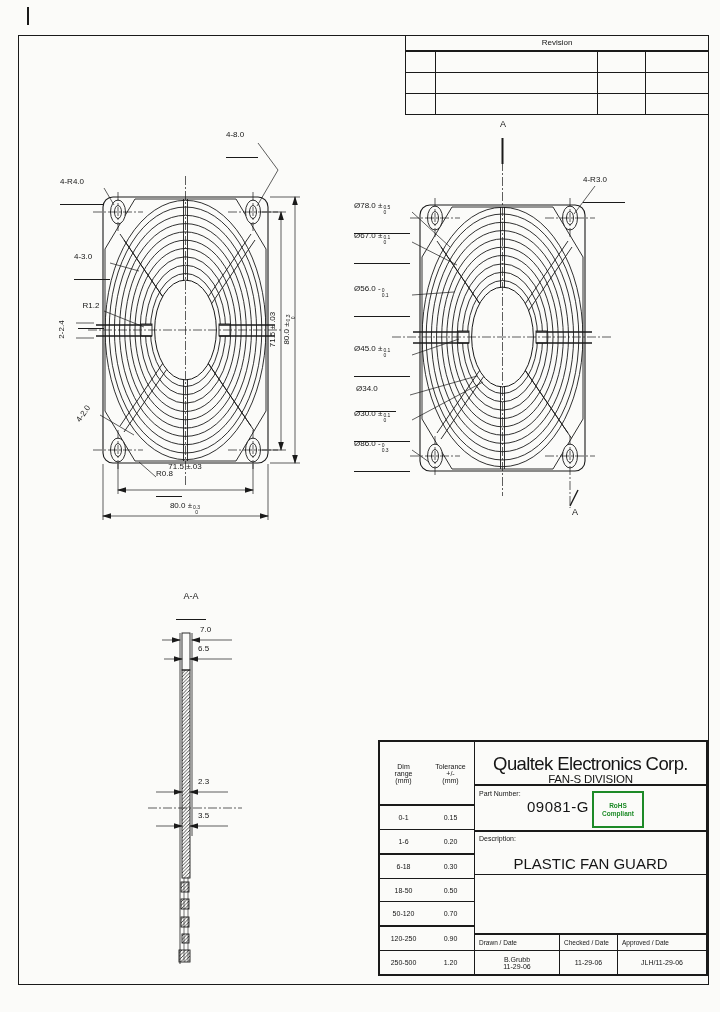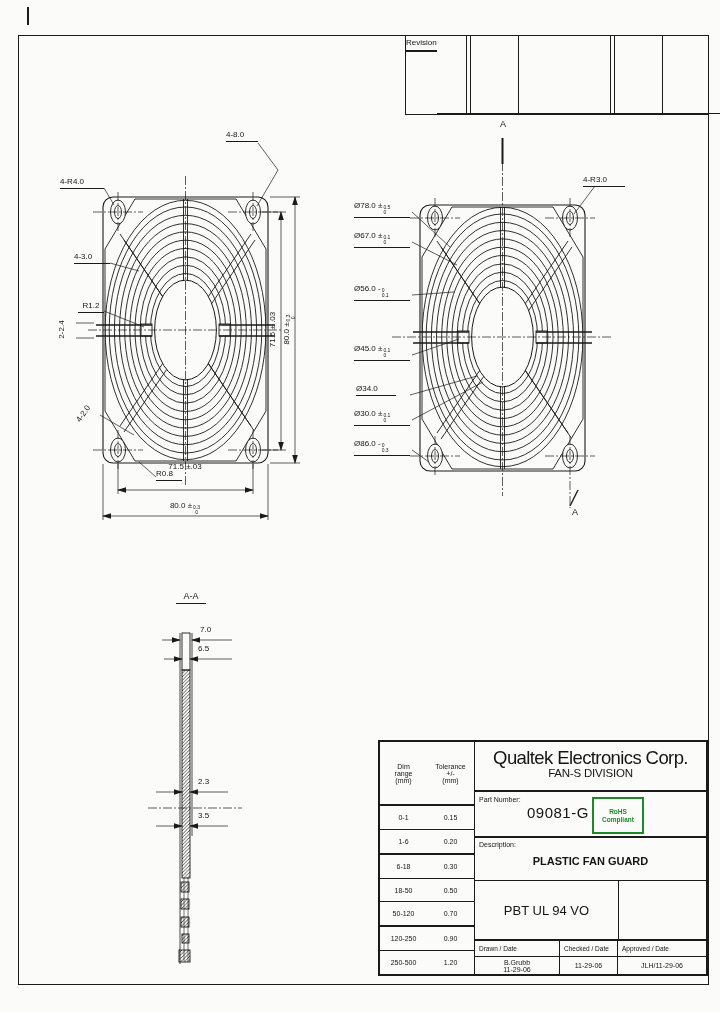--- a/index.html
+++ b/index.html
@@ -1,54 +1,54 @@
 <!DOCTYPE html>
 <html><head>
 <meta charset="utf-8">
 <style>
   html,body{margin:0;padding:0;}
   body{width:720px;height:1012px;background:#fbfbf9;font-family:"Liberation Sans",sans-serif;color:#151515;position:relative;overflow:hidden;}
   .abs{position:absolute;}
   .frame{left:18px;top:35px;width:689px;height:948px;border:1.5px solid #1a1a1a;}
   .corner-tick{left:27px;top:7px;width:2px;height:18px;background:#1a1a1a;}
   .lbl{font-size:8px;line-height:1.1;white-space:nowrap;}
-  .ul{border-bottom:1px solid #1a1a1a;padding-bottom:1px;}
+  .ul{border-bottom:1px solid #1a1a1a;padding-bottom:17px;}
   .ctr{text-align:center;}
   .rv{transform:rotate(-90deg);transform-origin:center;}
   .r55{transform:rotate(-55deg);transform-origin:center;}
   .tol{display:inline-flex;flex-direction:column;font-size:5px;line-height:1.05;margin-left:1px;vertical-align:-1px;}
   .pre{white-space:pre-line;}
   
-  .rev{left:405px;top:35px;width:304px;height:80px;border:1.5px solid #1a1a1a;box-sizing:border-box;display:flex;flex-direction:row;font-size:8px;}
+  .rev{left:405px;top:35px;width:304px;height:80px;border:1.5px solid #1a1a1a;box-sizing:border-box;display:flex;flex-direction:column;font-size:8px;}
   .rev-title{height:14px;line-height:14px;text-align:center;border-bottom:2px solid #1a1a1a;}
   .rev-row{display:flex;flex:1;border-bottom:1px solid #1a1a1a;}
   .rev-row:last-child{border-bottom:none;}
   .rev-c{border-right:1px solid #1a1a1a;display:flex;align-items:center;padding-left:3px;box-sizing:border-box;}
   .rev-c:last-child{border-right:none;}
   .rc1{width:30px;}.rc2{flex:1;}.rc3{width:48px;justify-content:center;padding-left:0;}.rc4{width:62px;justify-content:center;padding-left:0;}
   
   .tolt{left:378px;top:740px;width:98px;height:236px;border:2px solid #1a1a1a;box-sizing:border-box;display:flex;flex-direction:column;font-size:7px;text-align:center;background:#fbfbf9;}
   .tolt-h{display:flex;height:62px;border-bottom:2px solid #1a1a1a;align-items:center;}
   .tolt-h div{flex:1;}
   .tolt-r{display:flex;flex:1;align-items:center;border-bottom:1px solid #1a1a1a;}
   .tolt-r.thick{border-bottom:2px solid #1a1a1a;}
   .tolt-r:last-child{border-bottom:none;}
   .tolt-r div{flex:1;}
   
   .tb{left:475px;top:740px;width:233px;height:236px;border:2px solid #1a1a1a;border-left:none;box-sizing:border-box;display:flex;flex-direction:column;background:#fbfbf9;}
-  .tb-company{height:50px;border-bottom:2px solid #1a1a1a;text-align:center;padding-top:6px;box-sizing:border-box;}
+  .tb-company{height:44px;border-bottom:2px solid #1a1a1a;text-align:center;padding-top:12px;box-sizing:border-box;}
   .tb-company .co{font-size:18.5px;letter-spacing:-0.6px;line-height:1.05;}
   .tb-company .dv{font-size:11.5px;letter-spacing:-0.2px;}
   .tb-part{height:44px;border-bottom:2px solid #1a1a1a;position:relative;}
   .tb-part .plabel{position:absolute;left:4px;top:4px;font-size:7px;}
   .tb-part .pn{position:absolute;left:52px;top:12px;font-size:15px;letter-spacing:0.5px;}
   .rohs{position:absolute;left:117px;top:5px;width:48px;height:33px;border:2px solid #1d8a27;color:#1d8a27;font-size:6.5px;font-weight:bold;text-align:center;display:flex;flex-direction:column;justify-content:center;line-height:1.2;}
   .tb-desc{height:42px;border-bottom:1.5px solid #1a1a1a;position:relative;}
   .tb-desc .dlabel{position:absolute;left:4px;top:3px;font-size:7px;}
-  .tb-desc .dval{position:absolute;left:0;top:17px;width:100%;text-align:center;font-size:11px;font-weight:bold;}
+  .tb-desc .dval{position:absolute;left:0;top:23px;width:100%;text-align:center;font-size:15px;}
   .tb-mat{height:58px;border-bottom:2px solid #1a1a1a;display:flex;}
   .tb-mat .mleft{width:143px;border-right:1.5px solid #1a1a1a;display:flex;align-items:center;justify-content:center;font-size:13px;}
   .tb-mat .mright{flex:1;}
   .tb-signh{height:15px;display:flex;border-bottom:1px solid #1a1a1a;font-size:6.5px;}
   .tb-signh div{display:flex;align-items:center;padding-left:4px;box-sizing:border-box;border-right:1px solid #1a1a1a;}
   .tb-sign{flex:1;display:flex;font-size:7px;}
   .tb-sign div{display:flex;align-items:center;justify-content:center;text-align:center;border-right:1px solid #1a1a1a;box-sizing:border-box;}
   .sc1{width:85px;}.sc2{width:58px;}.sc3{flex:1;border-right:none!important;}
   svg{position:absolute;left:0;top:0;}
   .wrap{position:absolute;}
@@ -399,21 +399,20 @@
     <div class="rohs">
       <span>RoHS</span>
       <span>Compliant</span>
     </div>
   </div>
   <div class="tb-desc">
     <div class="dlabel">Description:</div>
     <div class="dval">PLASTIC FAN GUARD</div>
   </div>
   <div class="tb-mat">
-    <div class="mleft">PBT UL 94 VO</div>
     <div class="mright"></div>
   </div>
   <div class="tb-signh">
     <div class="sc1">Drawn / Date</div>
     <div class="sc2">Checked / Date</div>
     <div class="sc3">Approved / Date</div>
   </div>
   <div class="tb-sign">
     <div class="sc1 pre">B.Grubb
 11-29-06</div>

